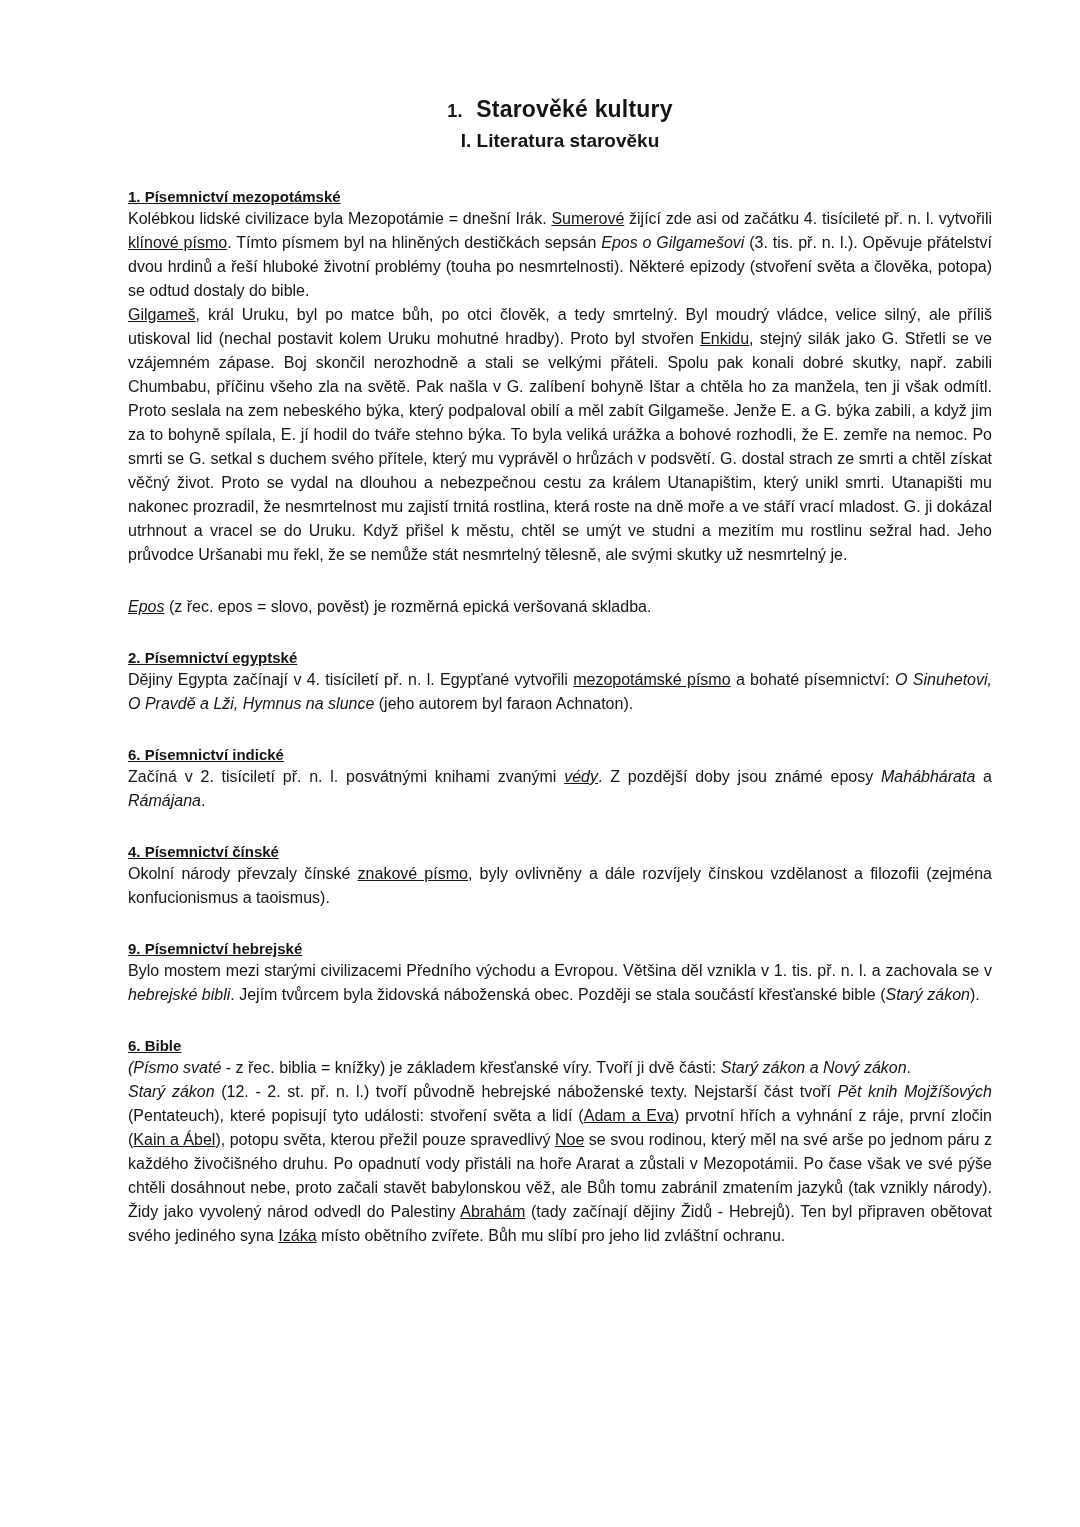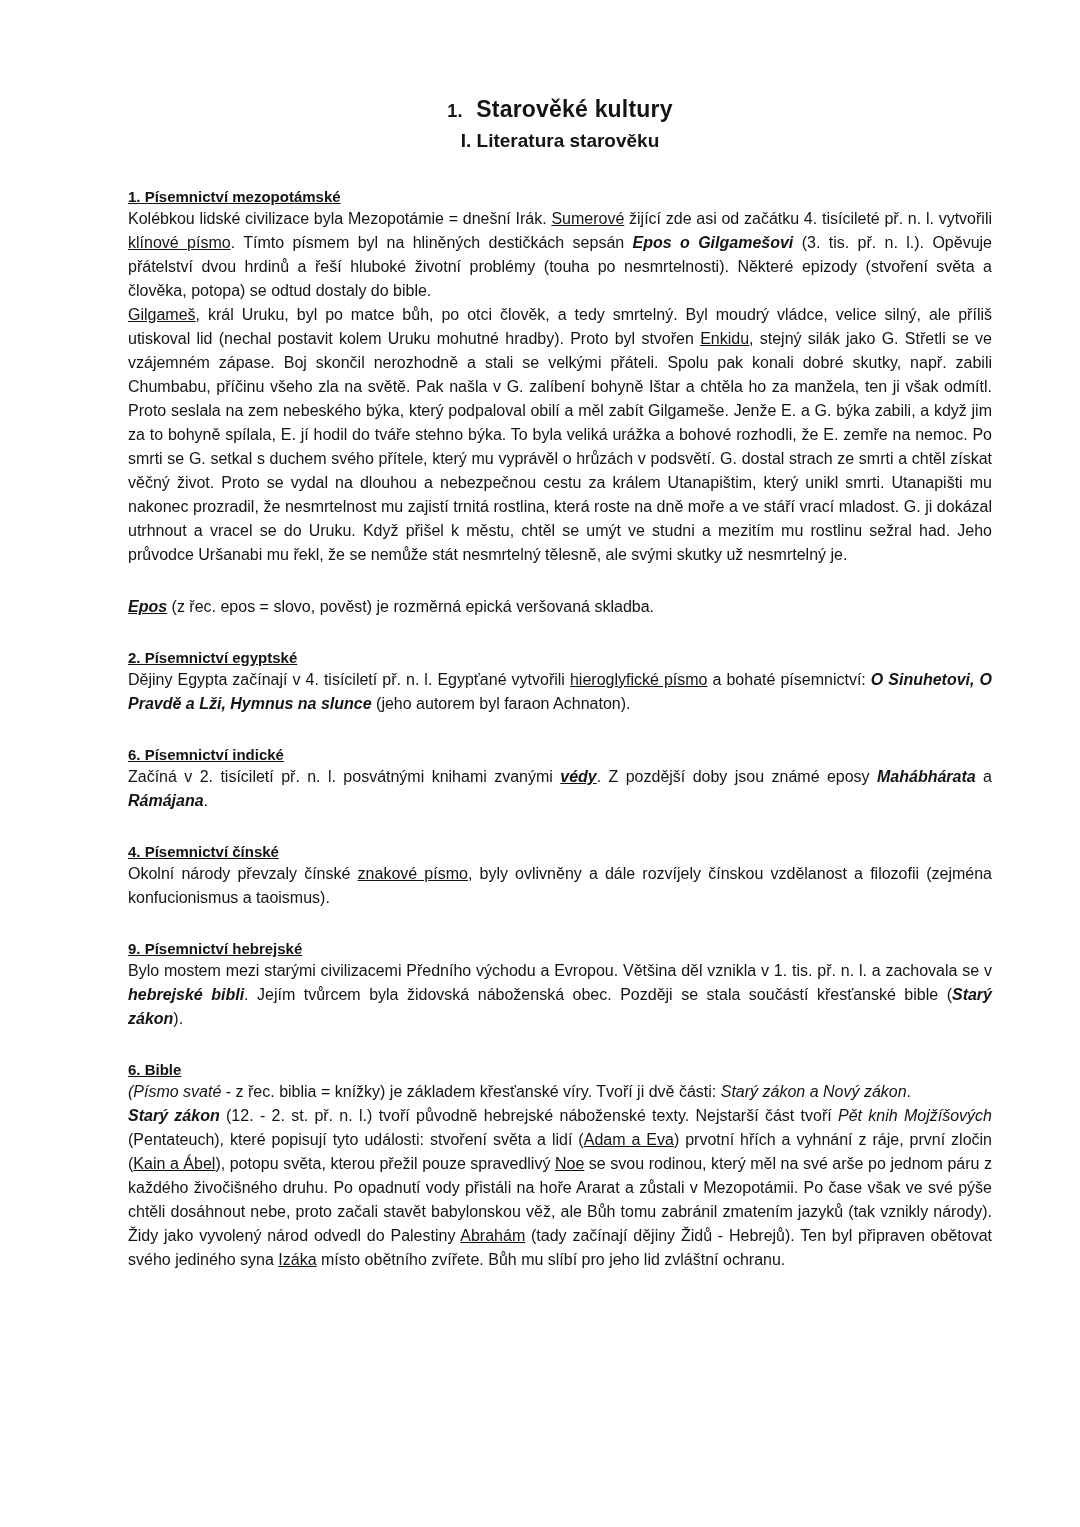--- a/index.html
+++ b/index.html
@@ -21,21 +21,21 @@
     text-decoration: underline;
     margin: 30px 0 2px 0;
   }
   section.first .sec-h { margin-top: 0; }
   .para {
     font-size: 16px;
     line-height: 24px;
     text-align: justify;
   }
   .para.gap { margin-top: 28px; }
-  .b { font-weight: 700; }
+  .b { font-weight: 400; }
   .i { font-style: italic; }
   .u { text-decoration: underline; }
 </style>
 </head>
 <body>
 
 <main class="page">
 
   <header class="doc-header">
     <h1 class="title"><span class="title-num">1.</span> <span>Starověké kultury</span></h1>
@@ -44,21 +44,21 @@
 
   <section class="first">
     <h2 class="sec-h">1. Písemnictví mezopotámské</h2>
     <p class="para"><span>Kolébkou lidské civilizace byla Mezopotámie = dnešní Irák. </span><span class="u">Sumerové</span><span> žijící zde asi od začátku 4. tisícileté př. n. l. vytvořili </span><span class="u">klínové písmo</span><span>. Tímto písmem byl na hliněných destičkách sepsán </span><span class="b i">Epos o Gilgamešovi</span><span> (3. tis. př. n. l.). Opěvuje přátelství dvou hrdinů a řeší hluboké životní problémy (touha po nesmrtelnosti). Některé epizody (stvoření světa a člověka, potopa) se odtud dostaly do bible.</span></p>
     <p class="para"><span class="u">Gilgameš</span><span>, král Uruku, byl po matce bůh, po otci člověk, a tedy smrtelný. Byl moudrý vládce, velice silný, ale příliš utiskoval lid (nechal postavit kolem Uruku mohutné hradby). Proto byl stvořen </span><span class="u">Enkidu</span><span>, stejný silák jako G. Střetli se ve vzájemném zápase. Boj skončil nerozhodně a stali se velkými přáteli. Spolu pak konali dobré skutky, např. zabili Chumbabu, příčinu všeho zla na světě. Pak našla v G. zalíbení bohyně Ištar a chtěla ho za manžela, ten ji však odmítl. Proto seslala na zem nebeského býka, který podpaloval obilí a měl zabít Gilgameše. Jenže E. a G. býka zabili, a když jim za to bohyně spílala, E. jí hodil do tváře stehno býka. To byla veliká urážka a bohové rozhodli, že E. zemře na nemoc. Po smrti se G. setkal s duchem svého přítele, který mu vyprávěl o hrůzách v podsvětí. G. dostal strach ze smrti a chtěl získat věčný život. Proto se vydal na dlouhou a nebezpečnou cestu za králem Utanapištim, který unikl smrti. Utanapišti mu nakonec prozradil, že nesmrtelnost mu zajistí trnitá rostlina, která roste na dně moře a ve stáří vrací mladost. G. ji dokázal utrhnout a vracel se do Uruku. Když přišel k městu, chtěl se umýt ve studni a mezitím mu rostlinu sežral had. Jeho průvodce Uršanabi mu řekl, že se nemůže stát nesmrtelný tělesně, ale svými skutky už nesmrtelný je.</span></p>
     <p class="para gap"><span class="b i u">Epos</span><span> (z řec. epos = slovo, pověst) je rozměrná epická veršovaná skladba.</span></p>
   </section>
 
   <section>
     <h2 class="sec-h">2. Písemnictví egyptské</h2>
-    <p class="para"><span>Dějiny Egypta začínají v 4. tisíciletí př. n. l. Egypťané vytvořili </span><span class="u">hieroglyfické písmo</span><span> a bohaté písemnictví: </span><span class="b i">O Sinuhetovi, O Pravdě a Lži, Hymnus na slunce</span><span> (jeho autorem byl faraon Achnaton).</span></p>
+    <p class="para"><span>Dějiny Egypta začínají v 4. tisíciletí př. n. l. Egypťané vytvořili </span><span class="u">mezopotámské písmo</span><span> a bohaté písemnictví: </span><span class="b i">O Sinuhetovi, O Pravdě a Lži, Hymnus na slunce</span><span> (jeho autorem byl faraon Achnaton).</span></p>
   </section>
 
   <section>
     <h2 class="sec-h">6. Písemnictví indické</h2>
     <p class="para"><span>Začíná v 2. tisíciletí př. n. l. posvátnými knihami zvanými </span><span class="b i u">védy</span><span>. Z pozdější doby jsou známé eposy </span><span class="b i">Mahábhárata</span><span> a </span><span class="b i">Rámájana</span><span>.</span></p>
   </section>
 
   <section>
     <h2 class="sec-h">4. Písemnictví čínské</h2>
     <p class="para"><span>Okolní národy převzaly čínské </span><span class="u">znakové písmo</span><span>, byly ovlivněny a dále rozvíjely čínskou vzdělanost a filozofii (zejména konfucionismus a taoismus).</span></p>

